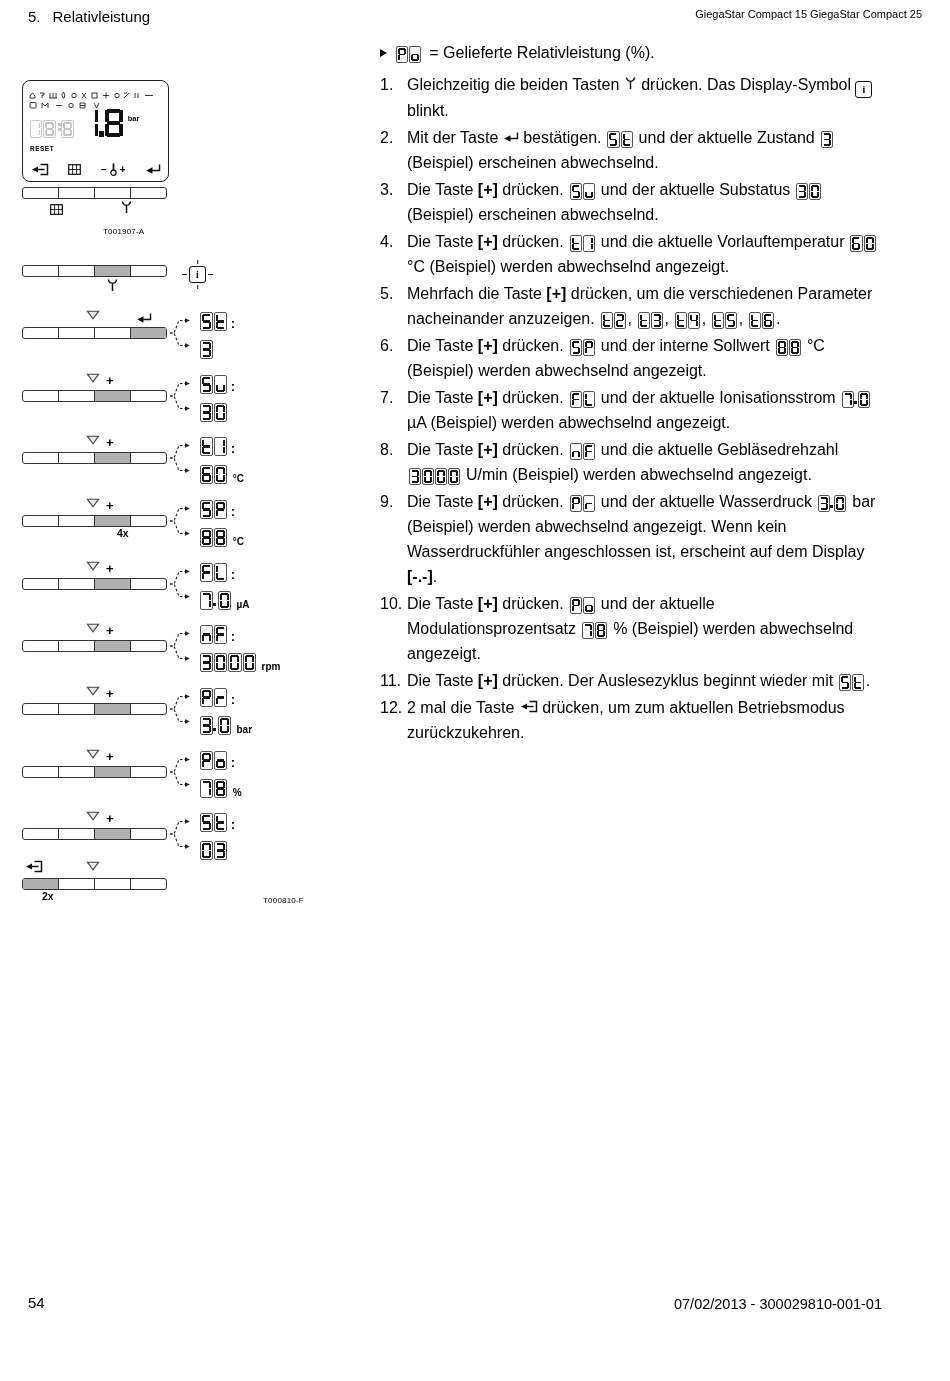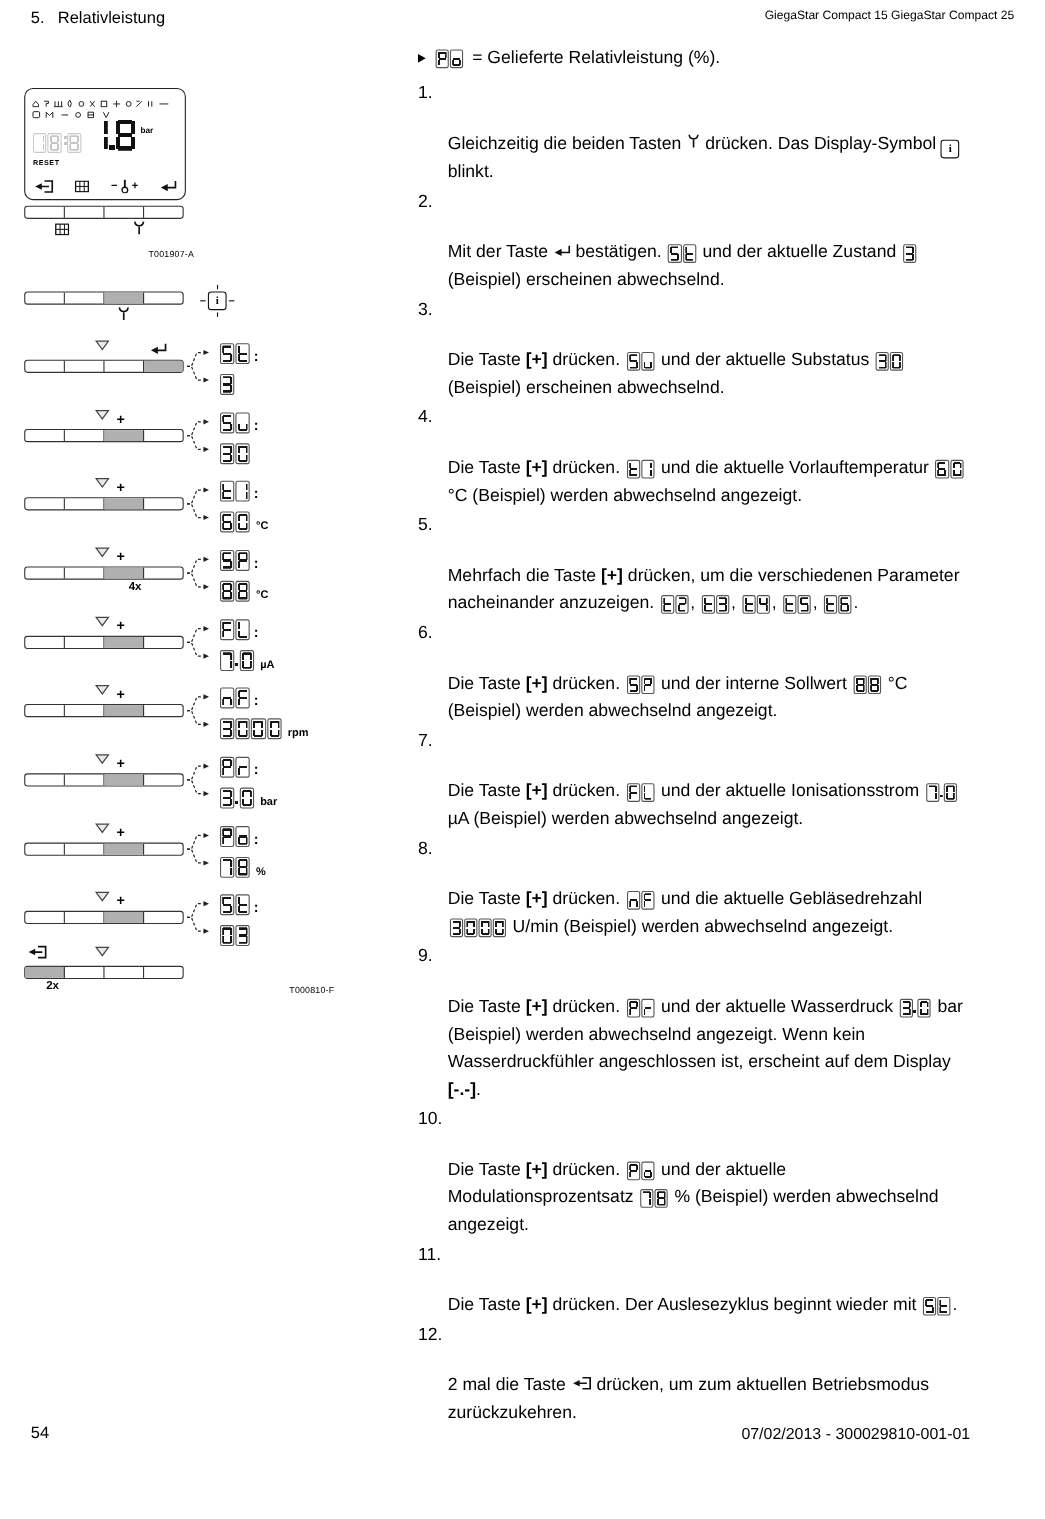--- a/index.html
+++ b/index.html
@@ -13,21 +13,21 @@
   .ftr-page{position:absolute;left:28px;top:1294px;font-size:15px;}
   .ftr-ref{position:absolute;right:68px;top:1296px;font-size:14.5px;}
   
   .right-col{position:absolute;left:380px;top:40px;width:508px;font-size:16px;line-height:25px;}
   .intro-line{margin-bottom:7px;display:flex;align-items:center;gap:7px;}
   .bullet-tri{width:0;height:0;border-left:7px solid #000;border-top:4.5px solid transparent;border-bottom:4.5px solid transparent;flex:none;}
   .lead{margin-bottom:6px;}
   ol.steps{list-style:none;margin:0;padding:0;}
   .step{display:flex;margin-bottom:2px;}
   .step .n{width:27px;flex:none;}
-  .step .c{flex:1;margin-top:46px;}
+  .step .c{flex:1;}
   
   .seg{display:inline-flex;align-items:stretch;vertical-align:-3px;margin:0 1px;}
   .seg-box{display:inline-flex;border:1px solid #555;border-radius:2px;padding:1px;background:#fff;margin:0 0.5px;}
   .seg-box.ghost-box{border-color:#c9c9c9;}
   .seg svg{display:block;}
   
   .icon-info{display:inline-flex;width:15px;height:15px;border:1.6px solid #111;border-radius:3px;
              align-items:center;justify-content:center;font-weight:bold;font-size:10px;
              font-family:"Liberation Serif",serif;vertical-align:-3px;background:#fff;}
   .blink{position:relative;display:inline-flex;align-items:center;gap:2px;}
@@ -164,21 +164,21 @@
         <span class="thermo-grp">−<svg width="9" height="14" viewBox="0 0 9 14">
             <circle cx="4.5" cy="10.8" r="2.6" fill="none" stroke="#111" stroke-width="1.2"></circle>
             <line x1="4.5" y1="8.6" x2="4.5" y2="1.4" stroke="#111" stroke-width="1.7"></line>
           </svg>+</span>
         <svg width="16" height="12" viewBox="0 0 16 12">
           <path d="M14.5 1.5 V7.5 H6.5" fill="none" stroke="#111" stroke-width="1.5"></path>
           <path d="M7.5 4.2 L7.5 10.8 L1.2 7.5 Z" fill="#111"></path>
         </svg>
       </div>
   </div>
-  <div class="fig-cap" style="left:115px;top:152px;text-align:center;">T001907-A</div>
+  <div class="fig-cap" style="left:83px;top:152px;text-align:center;">T001907-A</div>
   <div class="fig-cap" style="left:243px;top:821px;">T000810-F</div>
 <div class="strip" style="left: 2px; top: 112px; position: absolute;">
       <span class="cell"></span>
       <span class="cell"></span>
       <span class="cell"></span>
       <span class="cell"></span>
     </div>
     <div class="abs" style="left: 30px; top: 126px;"><svg width="13" height="11" viewBox="0 0 13 11">
         <rect x="0.7" y="0.7" width="11.6" height="9.6" fill="none" stroke="#111" stroke-width="1.2"></rect>
         <line x1="4.6" y1="0.7" x2="4.6" y2="10.3" stroke="#111" stroke-width="0.9"></line>

